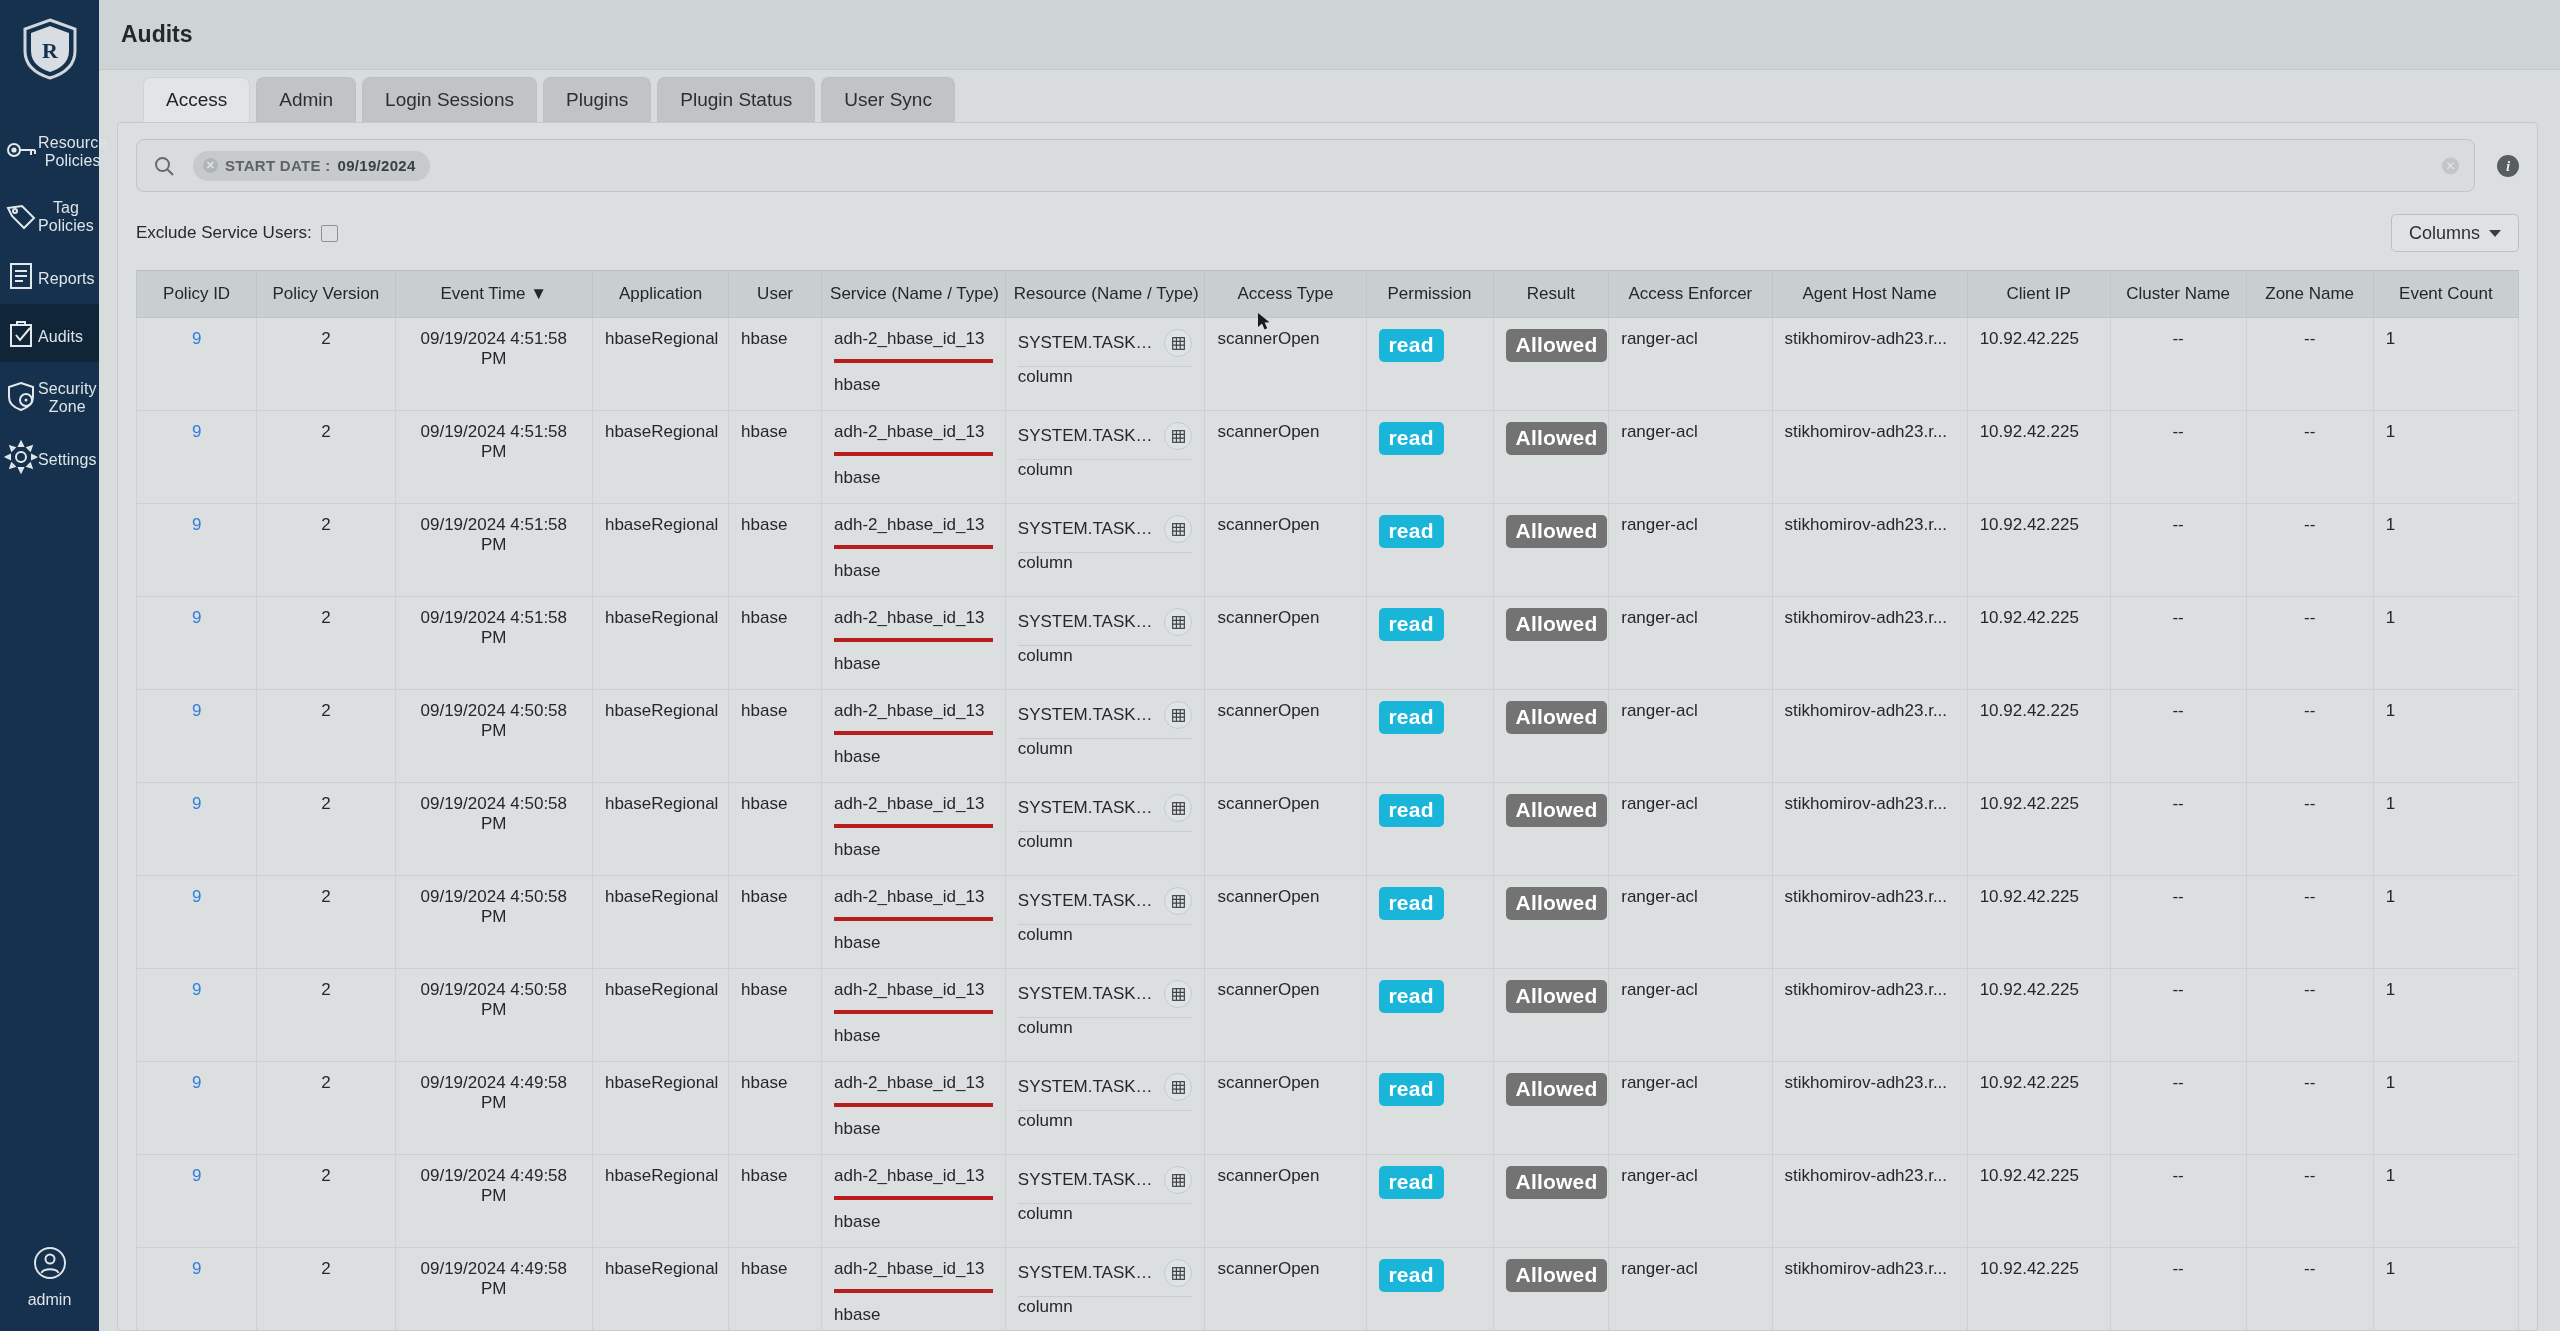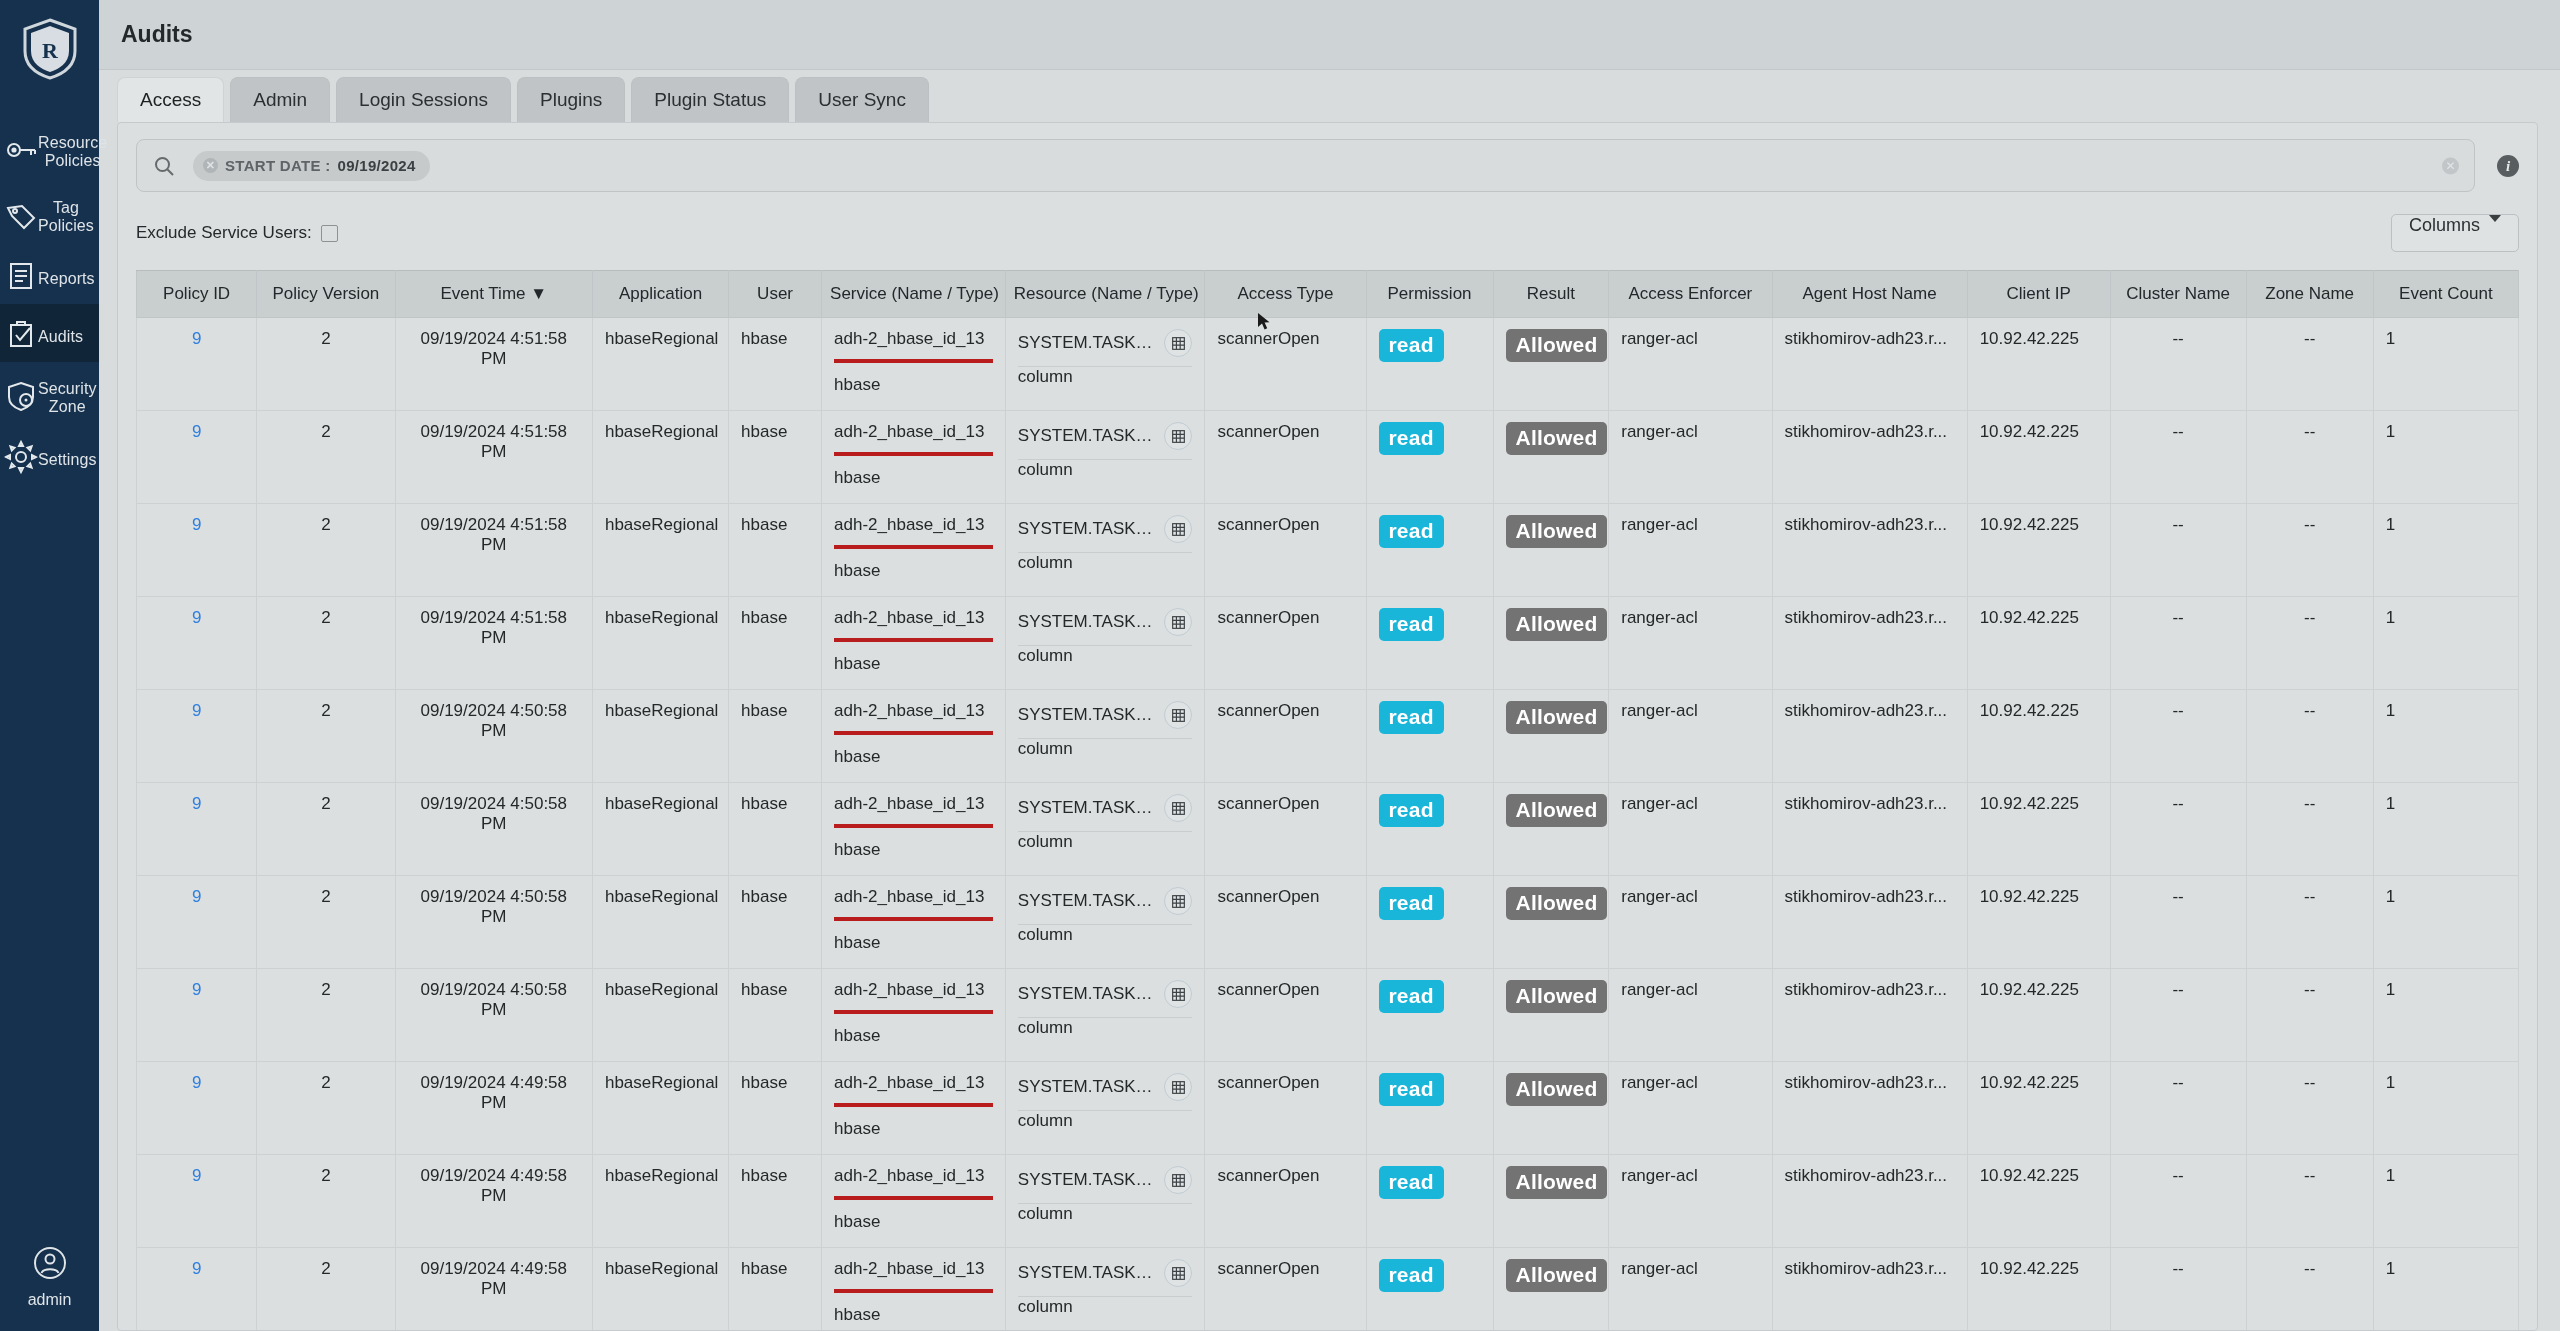--- a/index.html
+++ b/index.html
@@ -44,21 +44,21 @@
   .main { flex: 1; min-width: 0; display: flex; flex-direction: column; background: #d8dcdd; }
   .page-head {
     height: 70px; background: #ced3d5;
     display: flex; align-items: center;
     padding-left: 22px;
     border-bottom: 1px solid #c2c7c9;
   }
   .page-title { font-size: 23px; font-weight: bold; color: #23282b; }
 
   
-  .tabs { display: flex; align-items: flex-end; height: 52px; padding-left: 18px; gap: 6px; }
+  .tabs { display: flex; align-items: flex-end; height: 52px; padding-left: 18px; gap: 6px; margin-left: 26px; }
   .tab {
     height: 45px; padding: 0 22px;
     display: flex; align-items: center; justify-content: center;
     background: #c0c4c6; color: #2b2f31;
     border-radius: 8px 8px 0 0;
     font-size: 19px; cursor: pointer;
     border: 1px solid #bcc0c2; border-bottom: none;
   }
   .tab.active { background: #e2e5e6; color: #1d2123; border-color: #cfd3d5; }
 
@@ -139,21 +139,21 @@
     width: 38px; height: 33px; margin-left: 6px;
     border: 1px solid #b9bec0; border-radius: 5px;
     background: #dcdfe0; cursor: pointer;
     display: flex; align-items: center; justify-content: center;
   }
   .columns-btn {
     margin-left: 22px;
     border: 1px solid #bbc0c2; border-radius: 5px;
     background: #dfe2e3; color: #2c3033;
     height: 38px; padding: 0 17px;
-    display: flex; align-items: flex-start; gap: 9px;
+    display: flex; align-items: center; gap: 9px;
     font-size: 18px; cursor: pointer;
   }
   .caret { width: 0; height: 0; border-left: 6px solid transparent; border-right: 6px solid transparent; border-top: 7px solid #3a3e41; }
 
   
   .table-area { margin-top: 17px; flex: 1; min-height: 0; overflow: hidden; }
   table.audit {
     width: 100%; border-collapse: collapse;
     table-layout: fixed; background: #dcdfe0;
   }

